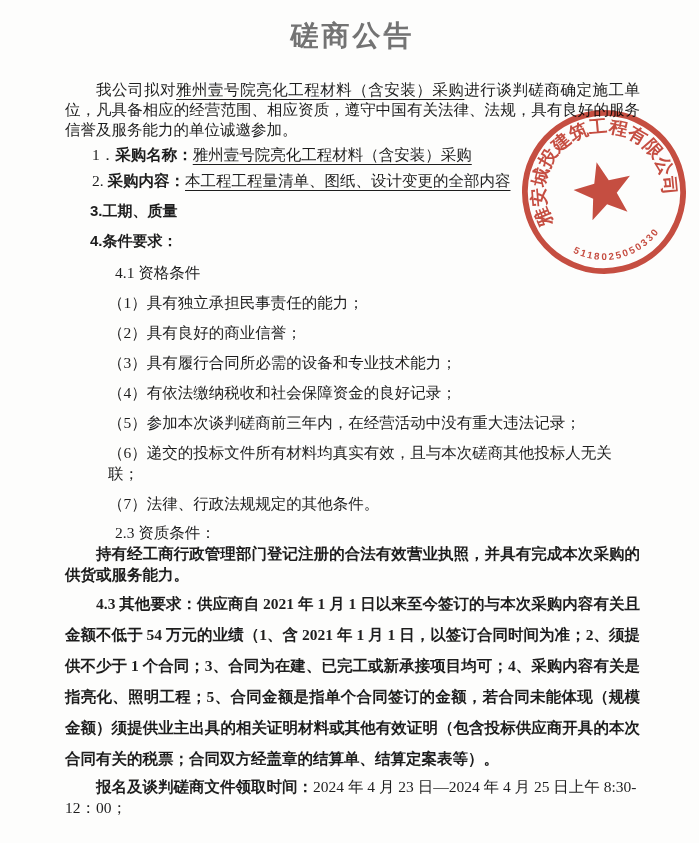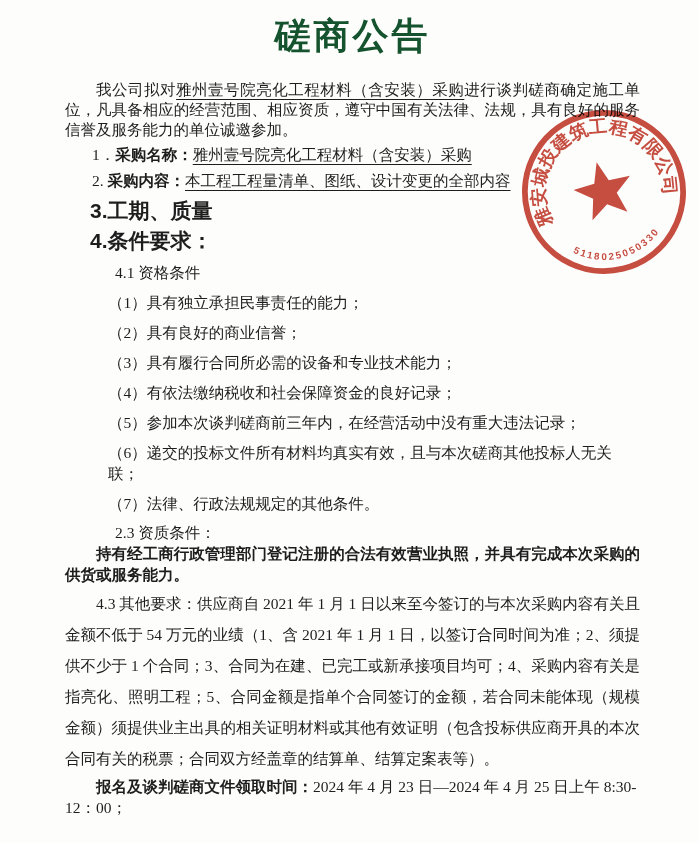--- a/index.html
+++ b/index.html
@@ -14,60 +14,60 @@
     font-family: "Liberation Serif", serif;
     font-size: 15.5px;
     padding: 14px 59px 0 65px;
     overflow: hidden;
   }
   .hei { font-family: "Liberation Sans", sans-serif; font-weight: 700; margin-top: 17px; }
   .title {
     margin: 4px 0 0;
     font-family: "Liberation Sans", sans-serif;
     font-weight: 700;
-    font-size: 36px;
+    font-size: 28px;
     line-height: 36px;
     text-align: center;
     letter-spacing: 3px;
-    color: #14532d;
+    color: #737373;
   }
   .underline {
     text-decoration: underline;
     text-decoration-thickness: 1.3px;
     text-underline-offset: 4px;
   }
   .bold { font-weight: 400; }
   .intro {
     margin: 26px 0 0;
     line-height: 20px;
     text-indent: 2em;
     text-align: justify;
   }
   .purchase-items { margin: 2px 0 0 27px; line-height: 26px; }
   .purchase-items p { margin: 0; }
-  .sec-heading { margin: 6px 0 0 25px; line-height: 21px; font-size: 21px; }
+  .sec-heading { margin: 6px 0 0 25px; line-height: 21px; font-size: 15px; }
   .sub-row { margin: 9px 0 0 50px; line-height: 21px; }
   .sub-row.first { margin-top: 8px; }
   .sec4-heading { margin-top: 9px; }
   .sub41-heading { margin: 11px 0 0 50px; line-height: 21px; font-weight: 400; }
   .q-item { margin: 9px 0 0 43px; line-height: 21px; }
   .sub42-heading { margin: 8px 0 0 50px; line-height: 21px; font-weight: 400; }
   .sub42-body {
     margin: 0;
     line-height: 21px;
     text-indent: 2em;
     text-align: justify;
     font-weight: 700;
   }
   .sub43-body {
     margin: 3px 0 0;
     line-height: 31px;
     text-indent: 2em;
     text-align: justify;
-    font-weight: 400;
+    font-weight: 700;
   }
   .footer-line {
     margin: 2px 0 0;
     line-height: 21px;
     text-indent: 2em;
   }
   .stamp {
     position: absolute;
     left: 519px;
     top: 107px;

